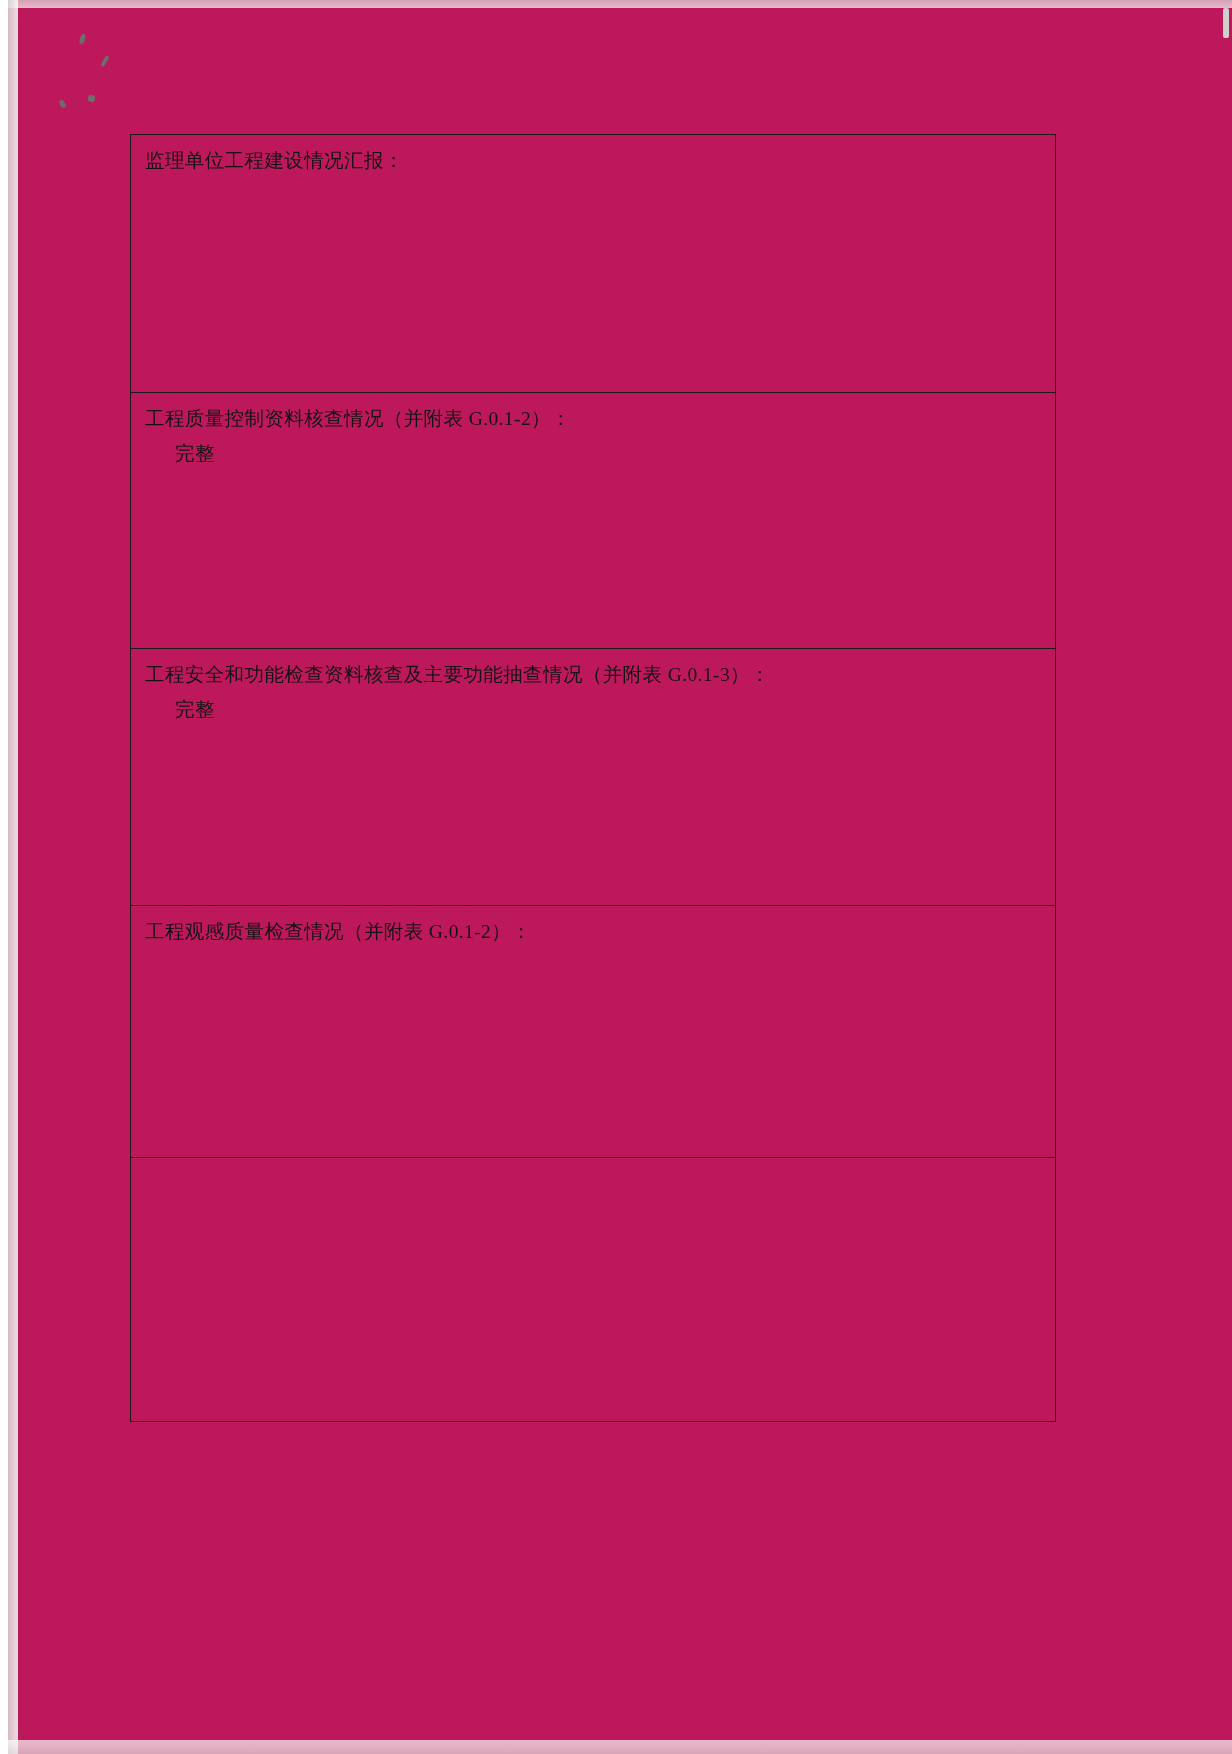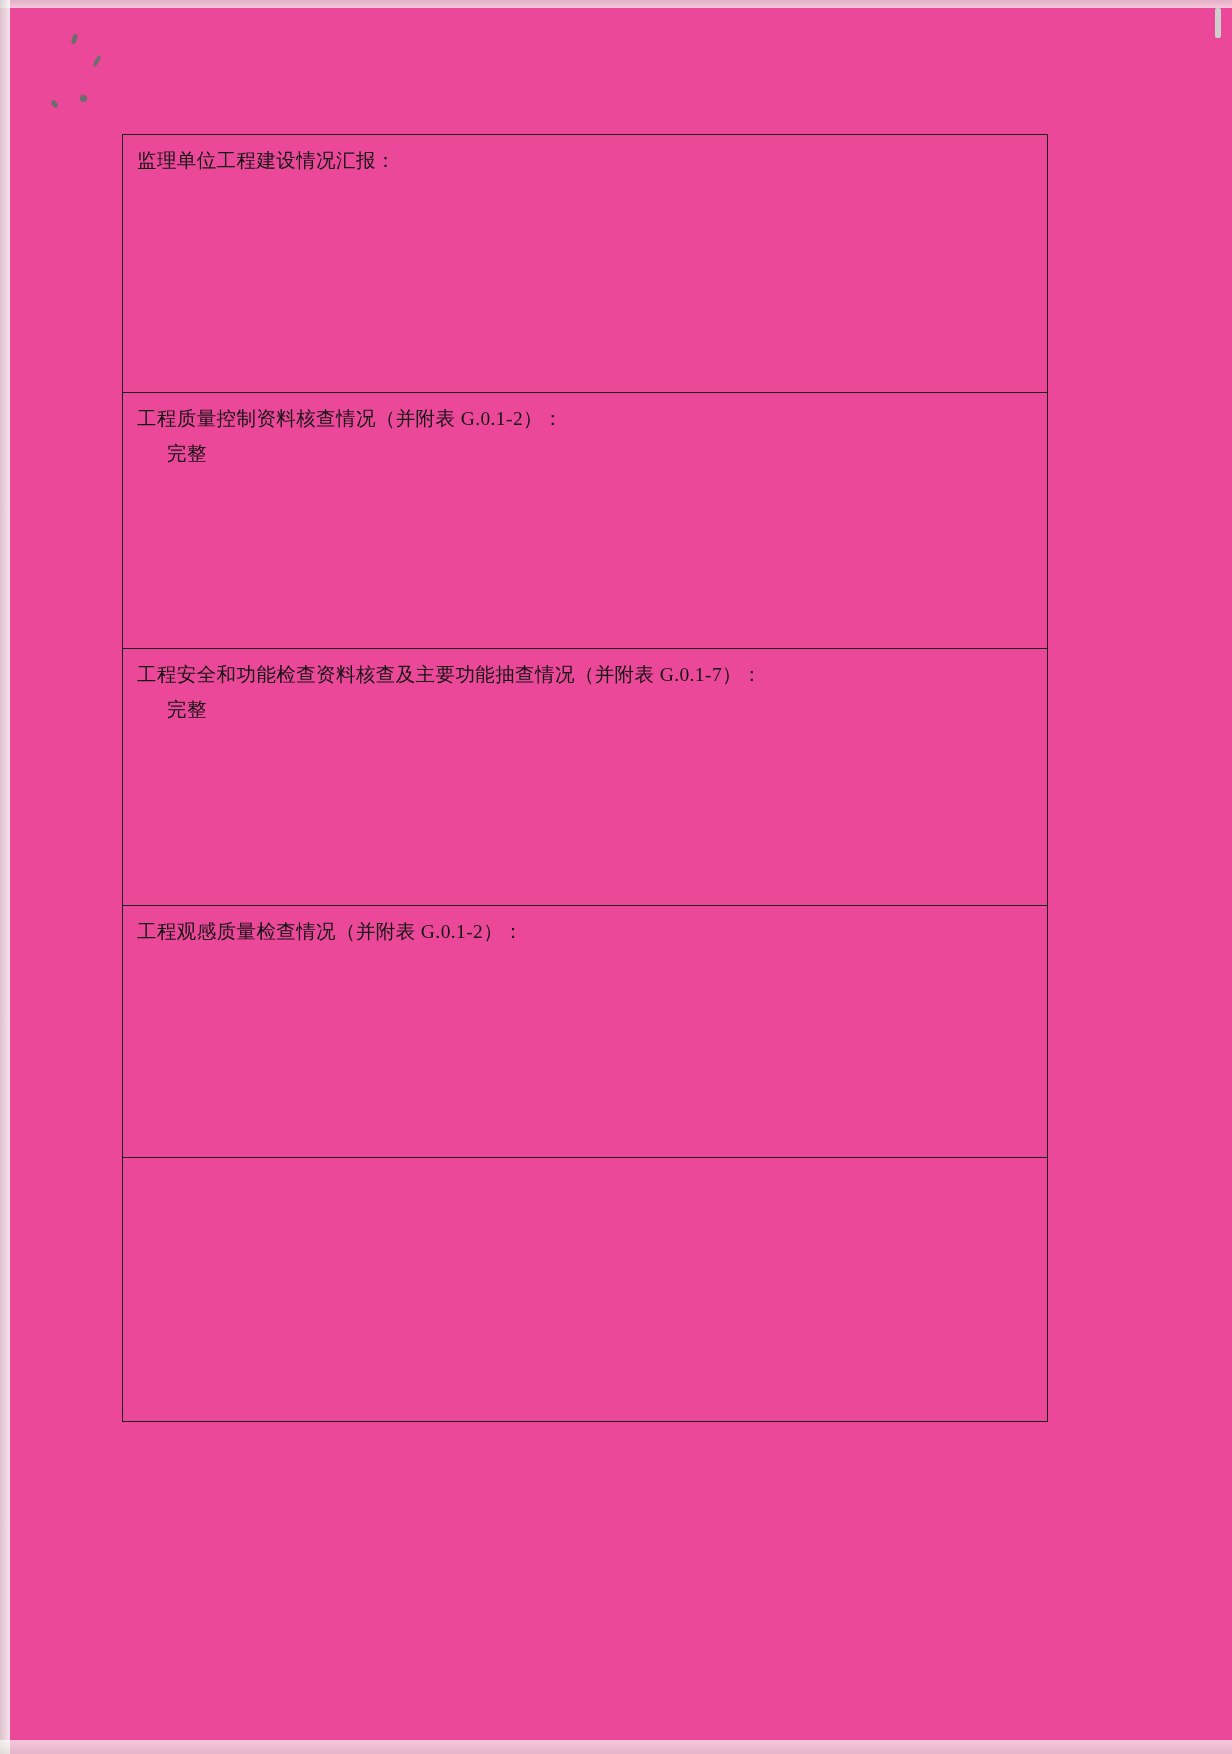--- a/index.html
+++ b/index.html
@@ -12,21 +12,22 @@
     background: #ffffff;
     font-family: "Liberation Serif", "DejaVu Serif", serif;
     position: relative;
     overflow: hidden;
   }
 
   
   .page {
     position: absolute;
     inset: 0;
-    background: #ec4899;
+    background: #be185d;
+    margin-left: 8px;
   }
 
   
   .edge-left {
     position: absolute;
     left: 0; top: 0;
     width: 10px; height: 100%;
     background: linear-gradient(to right, #d8d8d4, #fdfdfb);
     opacity: .85;
   }
@@ -120,21 +121,21 @@
     <div class="row h-1">
       <div class="row-title">监理单位工程建设情况汇报：</div>
     </div>
 
     <div class="row h-2">
       <div class="row-title">工程质量控制资料核查情况（并附表 G.0.1-2）：</div>
       <div class="row-value">完整</div>
     </div>
 
     <div class="row h-3">
-      <div class="row-title">工程安全和功能检查资料核查及主要功能抽查情况（并附表 G.0.1-7）：</div>
+      <div class="row-title">工程安全和功能检查资料核查及主要功能抽查情况（并附表 G.0.1-3）：</div>
       <div class="row-value">完整</div>
     </div>
 
     <div class="row h-4">
       <div class="row-title">工程观感质量检查情况（并附表 G.0.1-2）：</div>
     </div>
 
     <div class="row h-5">
     </div>
 

